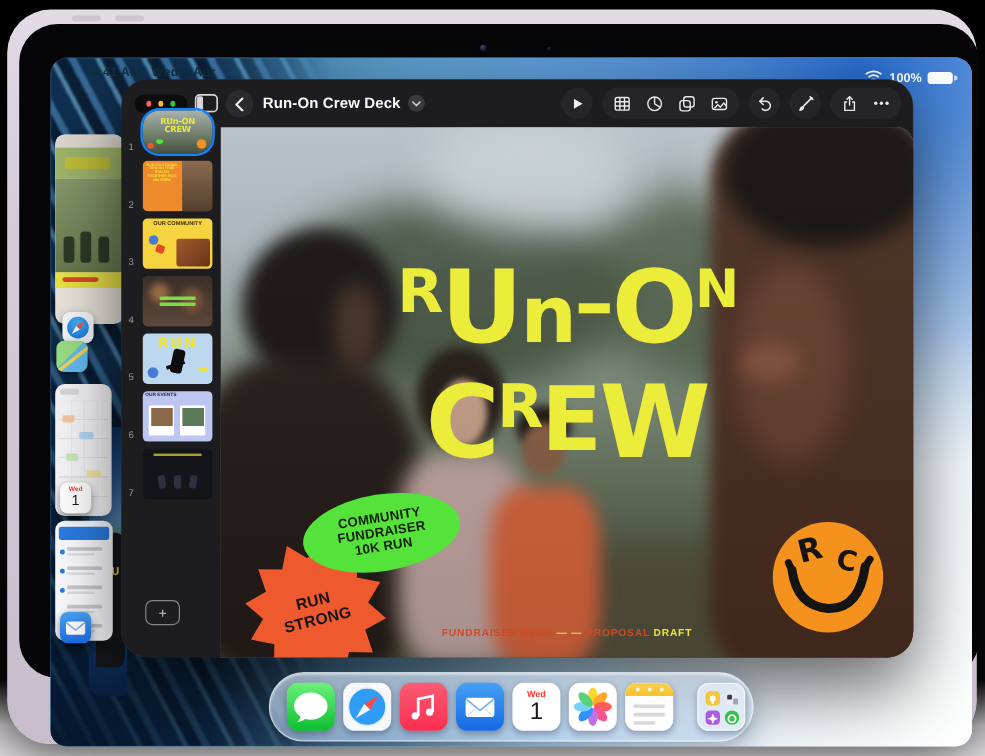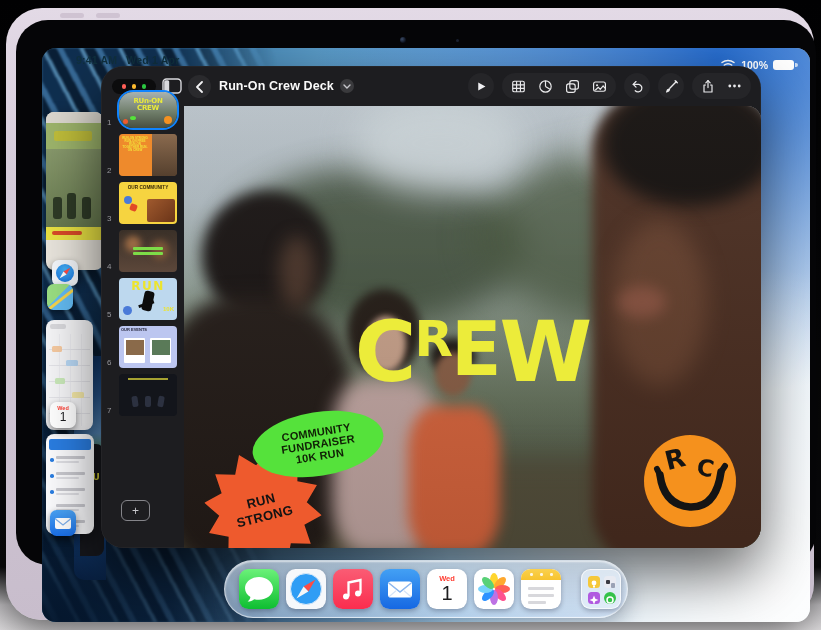--- a/index.html
+++ b/index.html
@@ -515,20 +515,23 @@
             <div class="b-ohair"></div>
               <div class="b-oface"></div>
               <div class="b-otop"></div>
             <div class="b-rface"></div>
               <div class="b-rhair"></div>
               <div class="b-rcheek"></div>
               <div class="b-rlips"></div>
             <div class="photo-tone"></div>
           </div>
 
+          <div class="t-line t-l1">
+            <span class="Lsm">R</span><span class="Lxl">U</span><span class="Lmd">n</span><span class="Ldash">–</span><span class="Lxl">O</span><span class="Ltn">N</span>
+          </div>
           <div class="t-line t-l2">
             <span class="Lxl">C</span><span class="Lsm">R</span><span class="Le">E</span><span class="Lxl">W</span>
           </div>
 
           <div class="stk-star">
             <svg viewBox="0 0 120 120">
                 <polygon fill="#ee5a2d" points="120,60 103.5,71.6 112,90 91.8,91.8 90,112 71.6,103.5 60,120 48.4,103.5 30,112 28.2,91.8 8,90 16.5,71.6 0,60 16.5,48.4 8,30 28.2,28.2 30,8 48.4,16.5 60,0 71.6,16.5 90,8 91.8,28.2 112,30 103.5,48.4"></polygon>
               </svg>
             <div class="txt">
                 <div>RUN</div>
@@ -544,20 +547,23 @@
 
           <div class="stk-smiley">
             <span class="e e1">R</span>
             <span class="e e2">C</span>
             <svg viewBox="0 0 92 92" style="position:absolute;inset:0">
               <path d="M16 40 Q20 70 46 72 Q72 73 77 37" fill="none" stroke="#141414" stroke-width="7.5" stroke-linecap="round"></path>
               <path d="M16 40 l-3 -6 M77 37 l4 -6" stroke="#141414" stroke-width="6" stroke-linecap="round"></path>
             </svg>
           </div>
 
+          <div class="caption">
+            <span class="cap-red">FUNDRAISER DECK</span><span class="cap-yel"> — — </span><span class="cap-red">PROPOSAL</span><span class="cap-yel"> DRAFT</span>
+          </div>
         </div>
       </div>
 
       <div class="dock">
         <div class="app app-messages">
           <svg width="40" height="40" viewBox="0 0 40 40">
               <path d="M20 8c-7.7 0-14 5-14 11.2 0 3.6 2.1 6.8 5.4 8.8-.2 1.7-1.1 3.4-2.8 4.6 2.6-.1 4.9-1 6.6-2.4 1.5.4 3.1.6 4.8.6 7.7 0 14-5 14-11.2S27.7 8 20 8z" fill="#fff"></path>
             </svg>
         </div>
         <div class="app app-safari">

